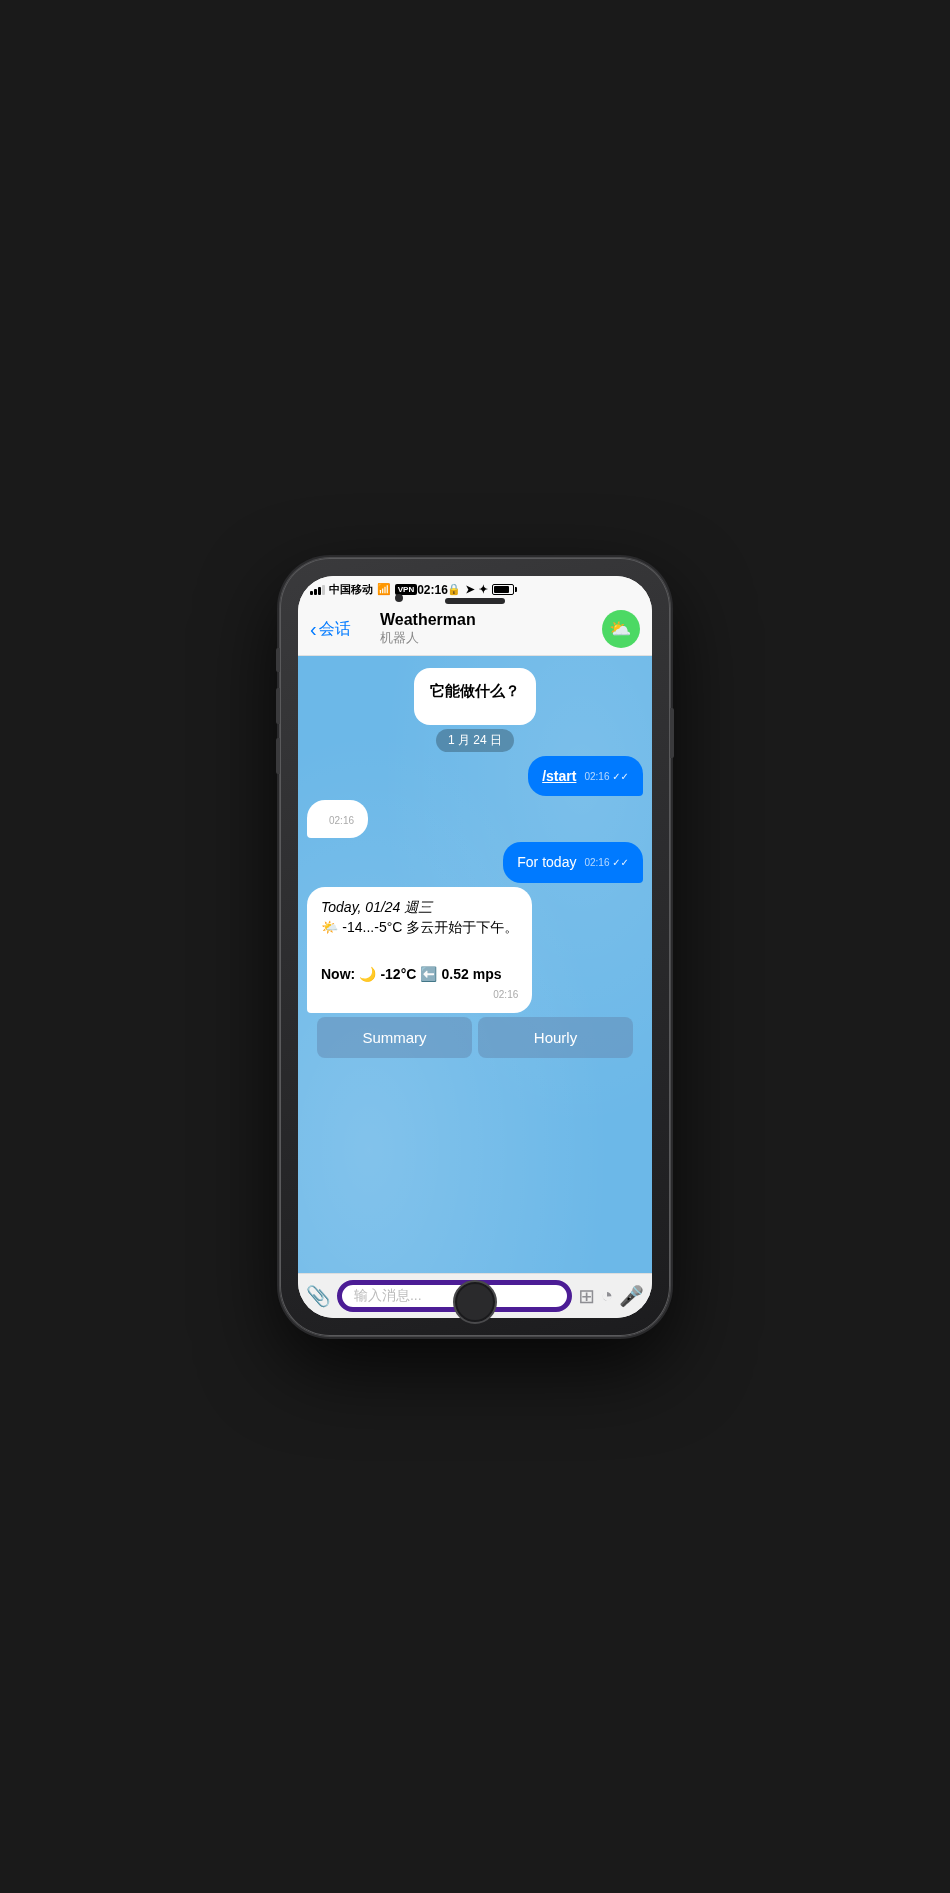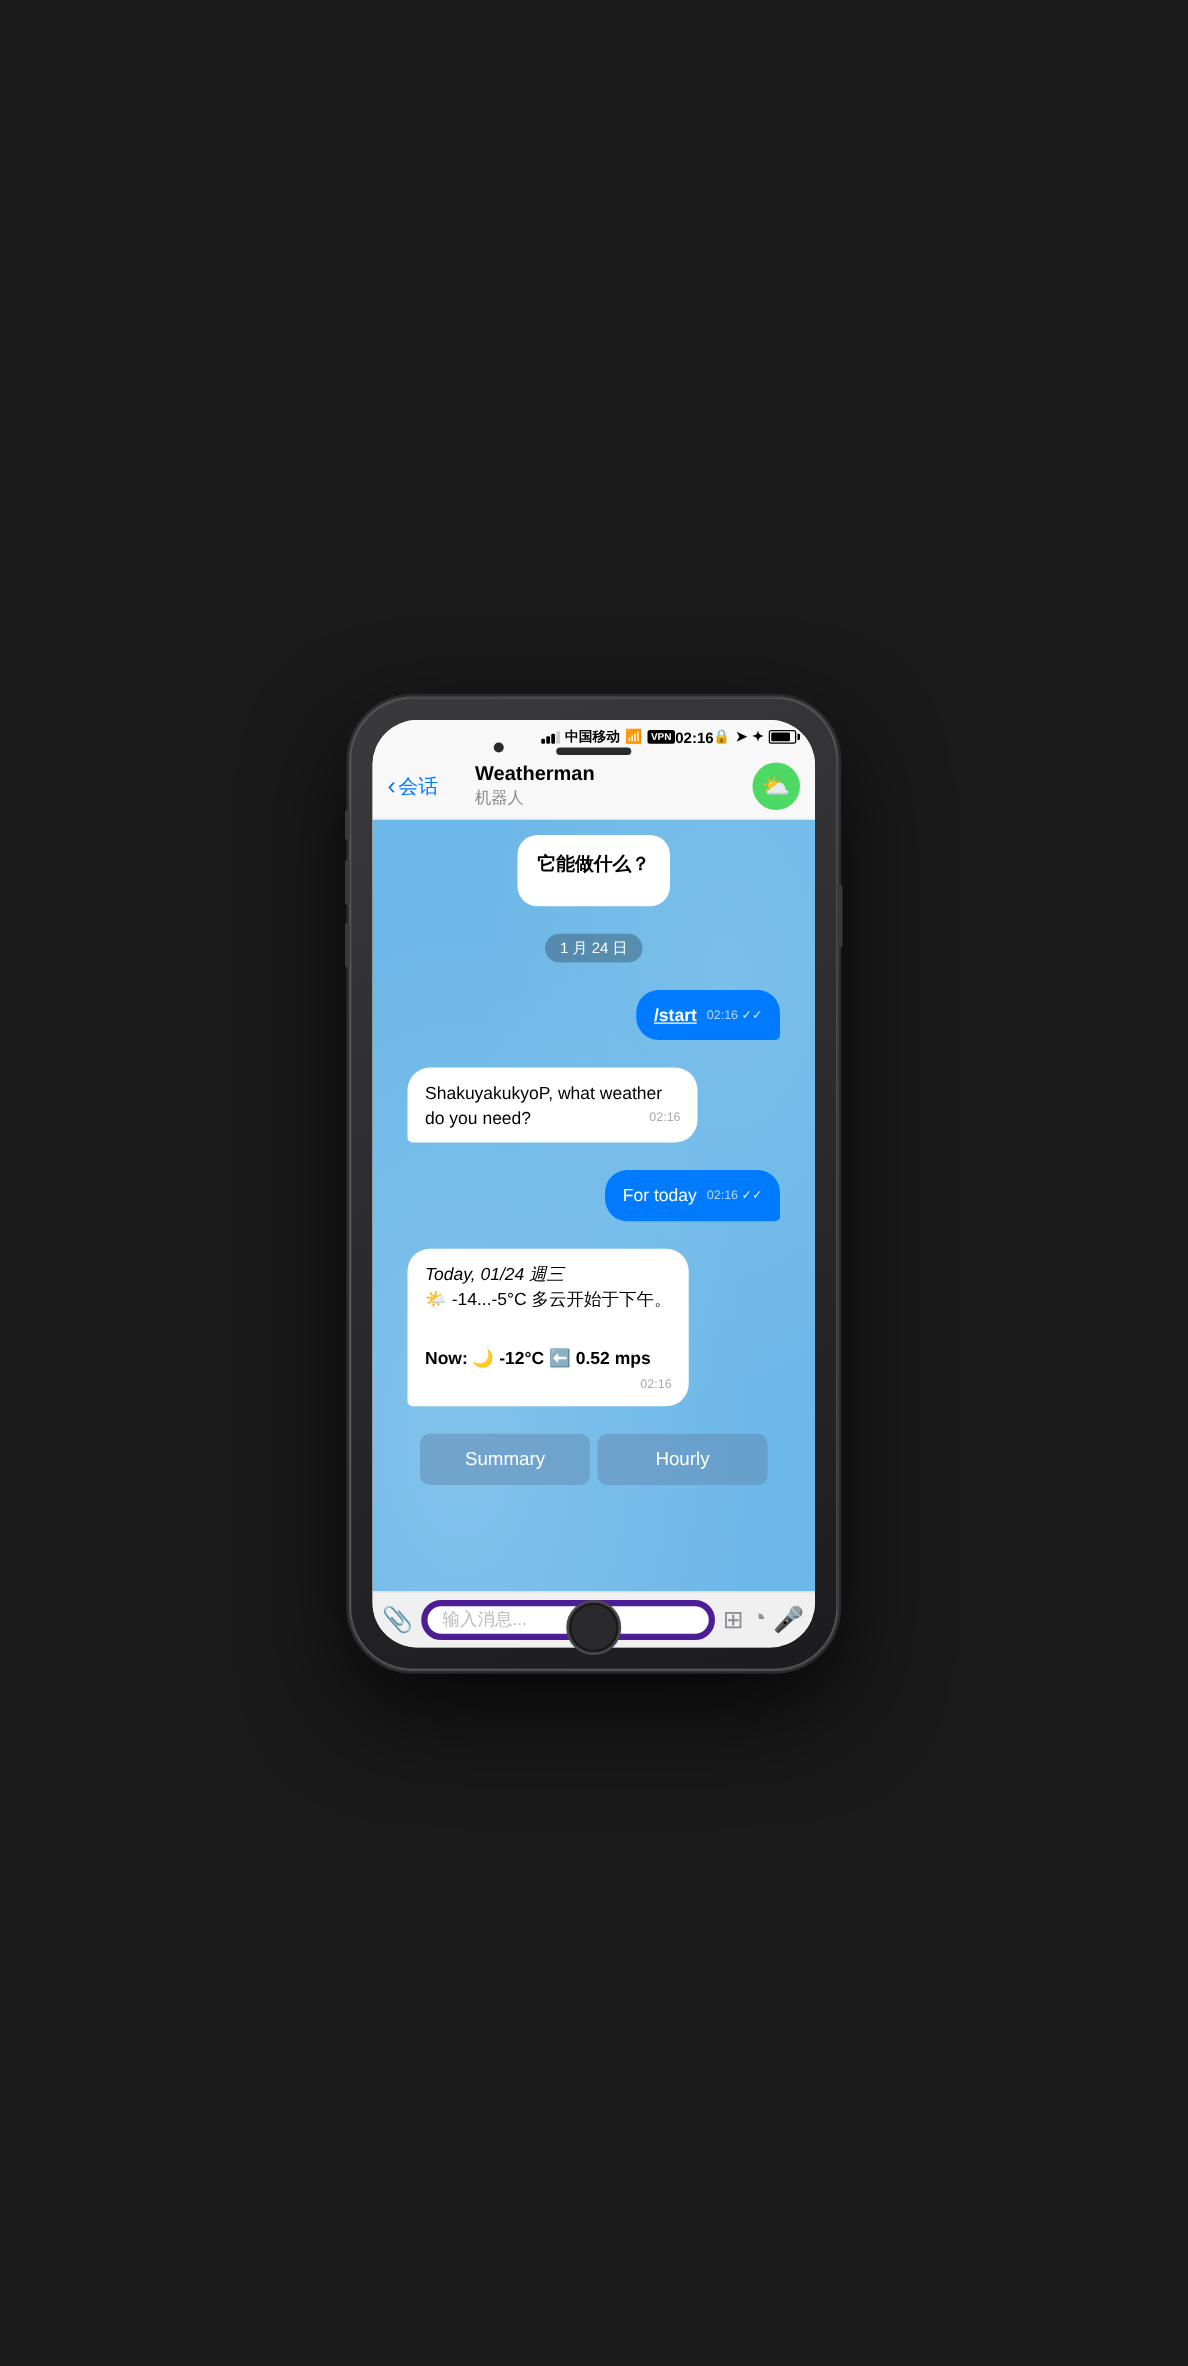--- a/index.html
+++ b/index.html
@@ -108,21 +108,21 @@
       border: 2px solid #4a4a4c;
       box-shadow: 0 0 0 2px #1a1a1c inset;
     }
 
     
     .status-bar {
       height: 28px;
       background: #f8f8f8;
       display: flex;
       align-items: center;
-      justify-content: flex-end;
+      justify-content: flex-start;
       padding: 0 12px;
       font-size: 11px;
       font-weight: 600;
       color: #000;
       flex-shrink: 0;
     }
     .status-left { display: flex; align-items: center; gap: 4px; }
     .status-center { font-size: 12px; font-weight: 600; }
     .status-right { display: flex; align-items: center; gap: 4px; }
     .signal-bars { display: flex; align-items: flex-end; gap: 1px; height: 10px; }
@@ -198,24 +198,24 @@
       align-items: center;
       justify-content: center;
       font-size: 18px;
     }
 
     
     .chat-area {
       flex: 1;
       background: #6cb8e8;
       overflow-y: auto;
-      padding: 12px 28px;
+      padding: 12px 9px;
       display: flex;
       flex-direction: column;
-      gap: 22px;
+      gap: 4px;
       background-image:
         radial-gradient(ellipse at 20% 80%, rgba(255,255,255,0.15) 0%, transparent 60%),
         radial-gradient(ellipse at 80% 20%, rgba(255,255,255,0.1) 0%, transparent 50%);
     }
 
     
     .msg-bot, .msg-user { display: flex; }
     .msg-bot { justify-content: flex-start; }
     .msg-user { justify-content: flex-end; }
 
@@ -412,21 +412,20 @@
           <span class="bold" style="text-decoration:underline">/start</span>
           <span class="msg-time">
             <span>02:16</span>
             <span class="checkmarks"> ✓✓</span>
           </span>
         </div>
       </div>
 
       <div class="msg-bot">
         <div class="bubble bubble-white">
-          <span>ShakuyakukyoP, what weather do you need?</span>
           <span class="msg-time">02:16</span>
         </div>
       </div>
 
       <div class="msg-user">
         <div class="bubble bubble-blue">
           <span>For today</span>
           <span class="msg-time">
             <span>02:16</span>
             <span class="checkmarks"> ✓✓</span>

